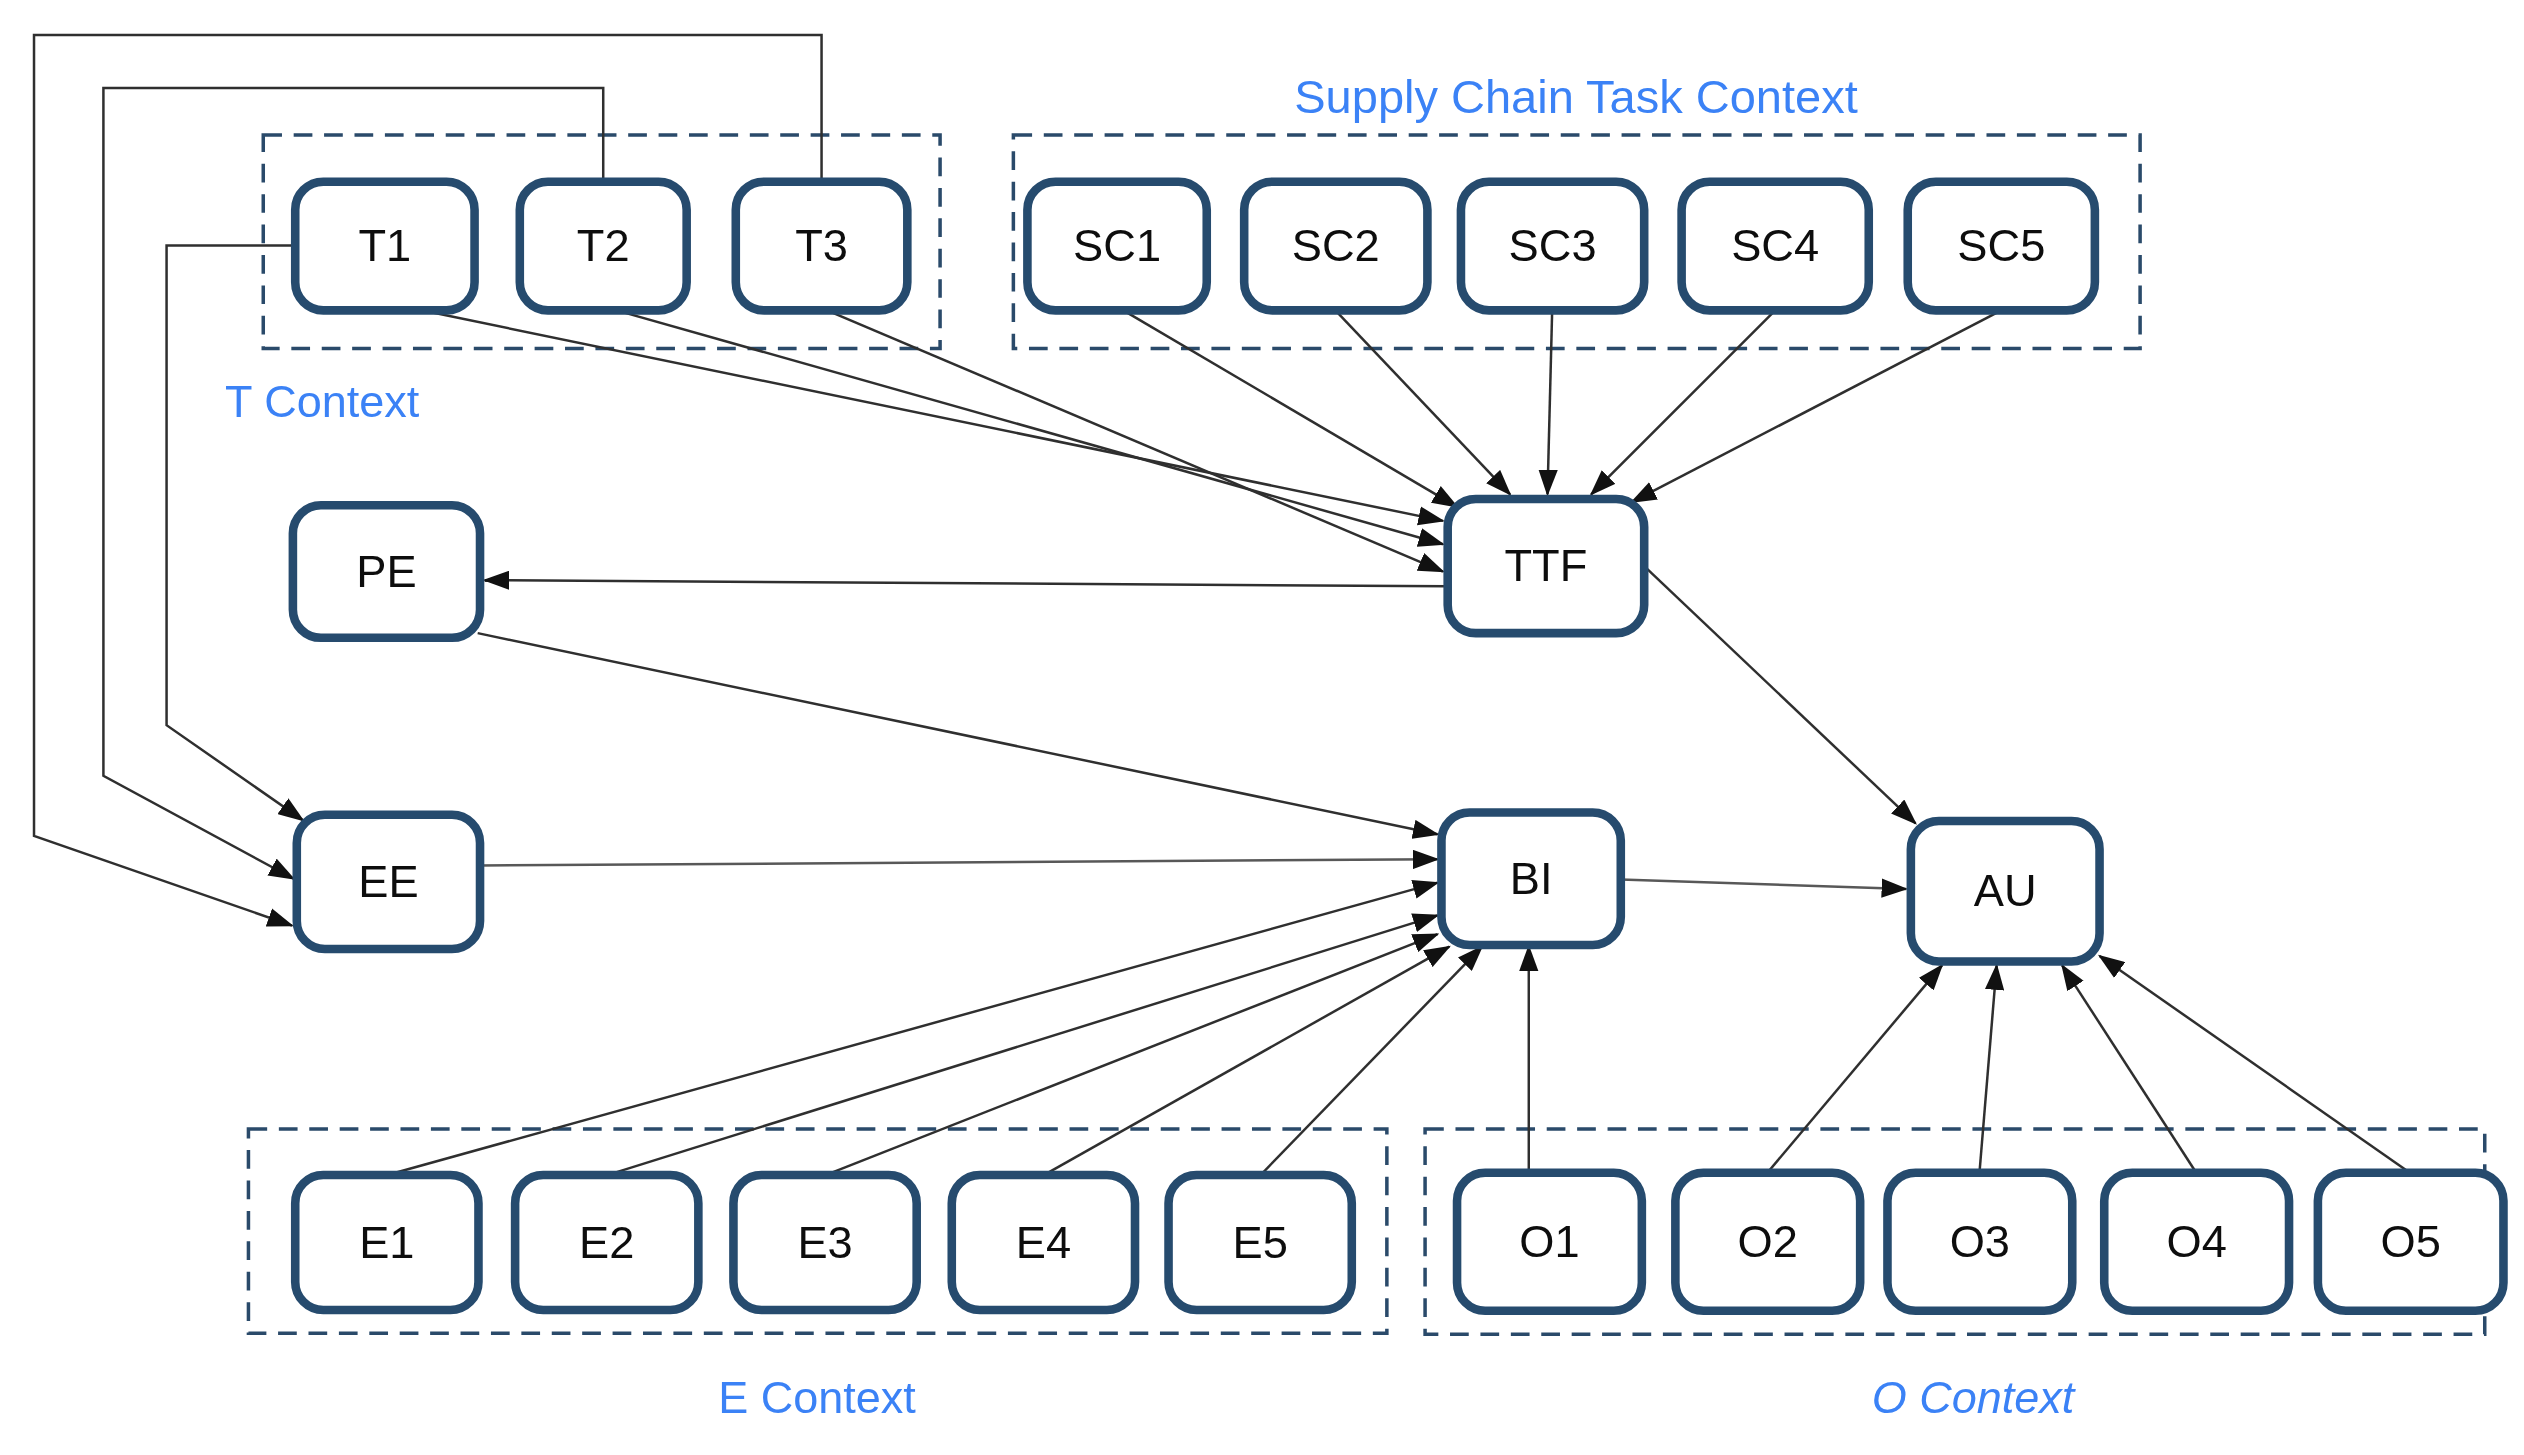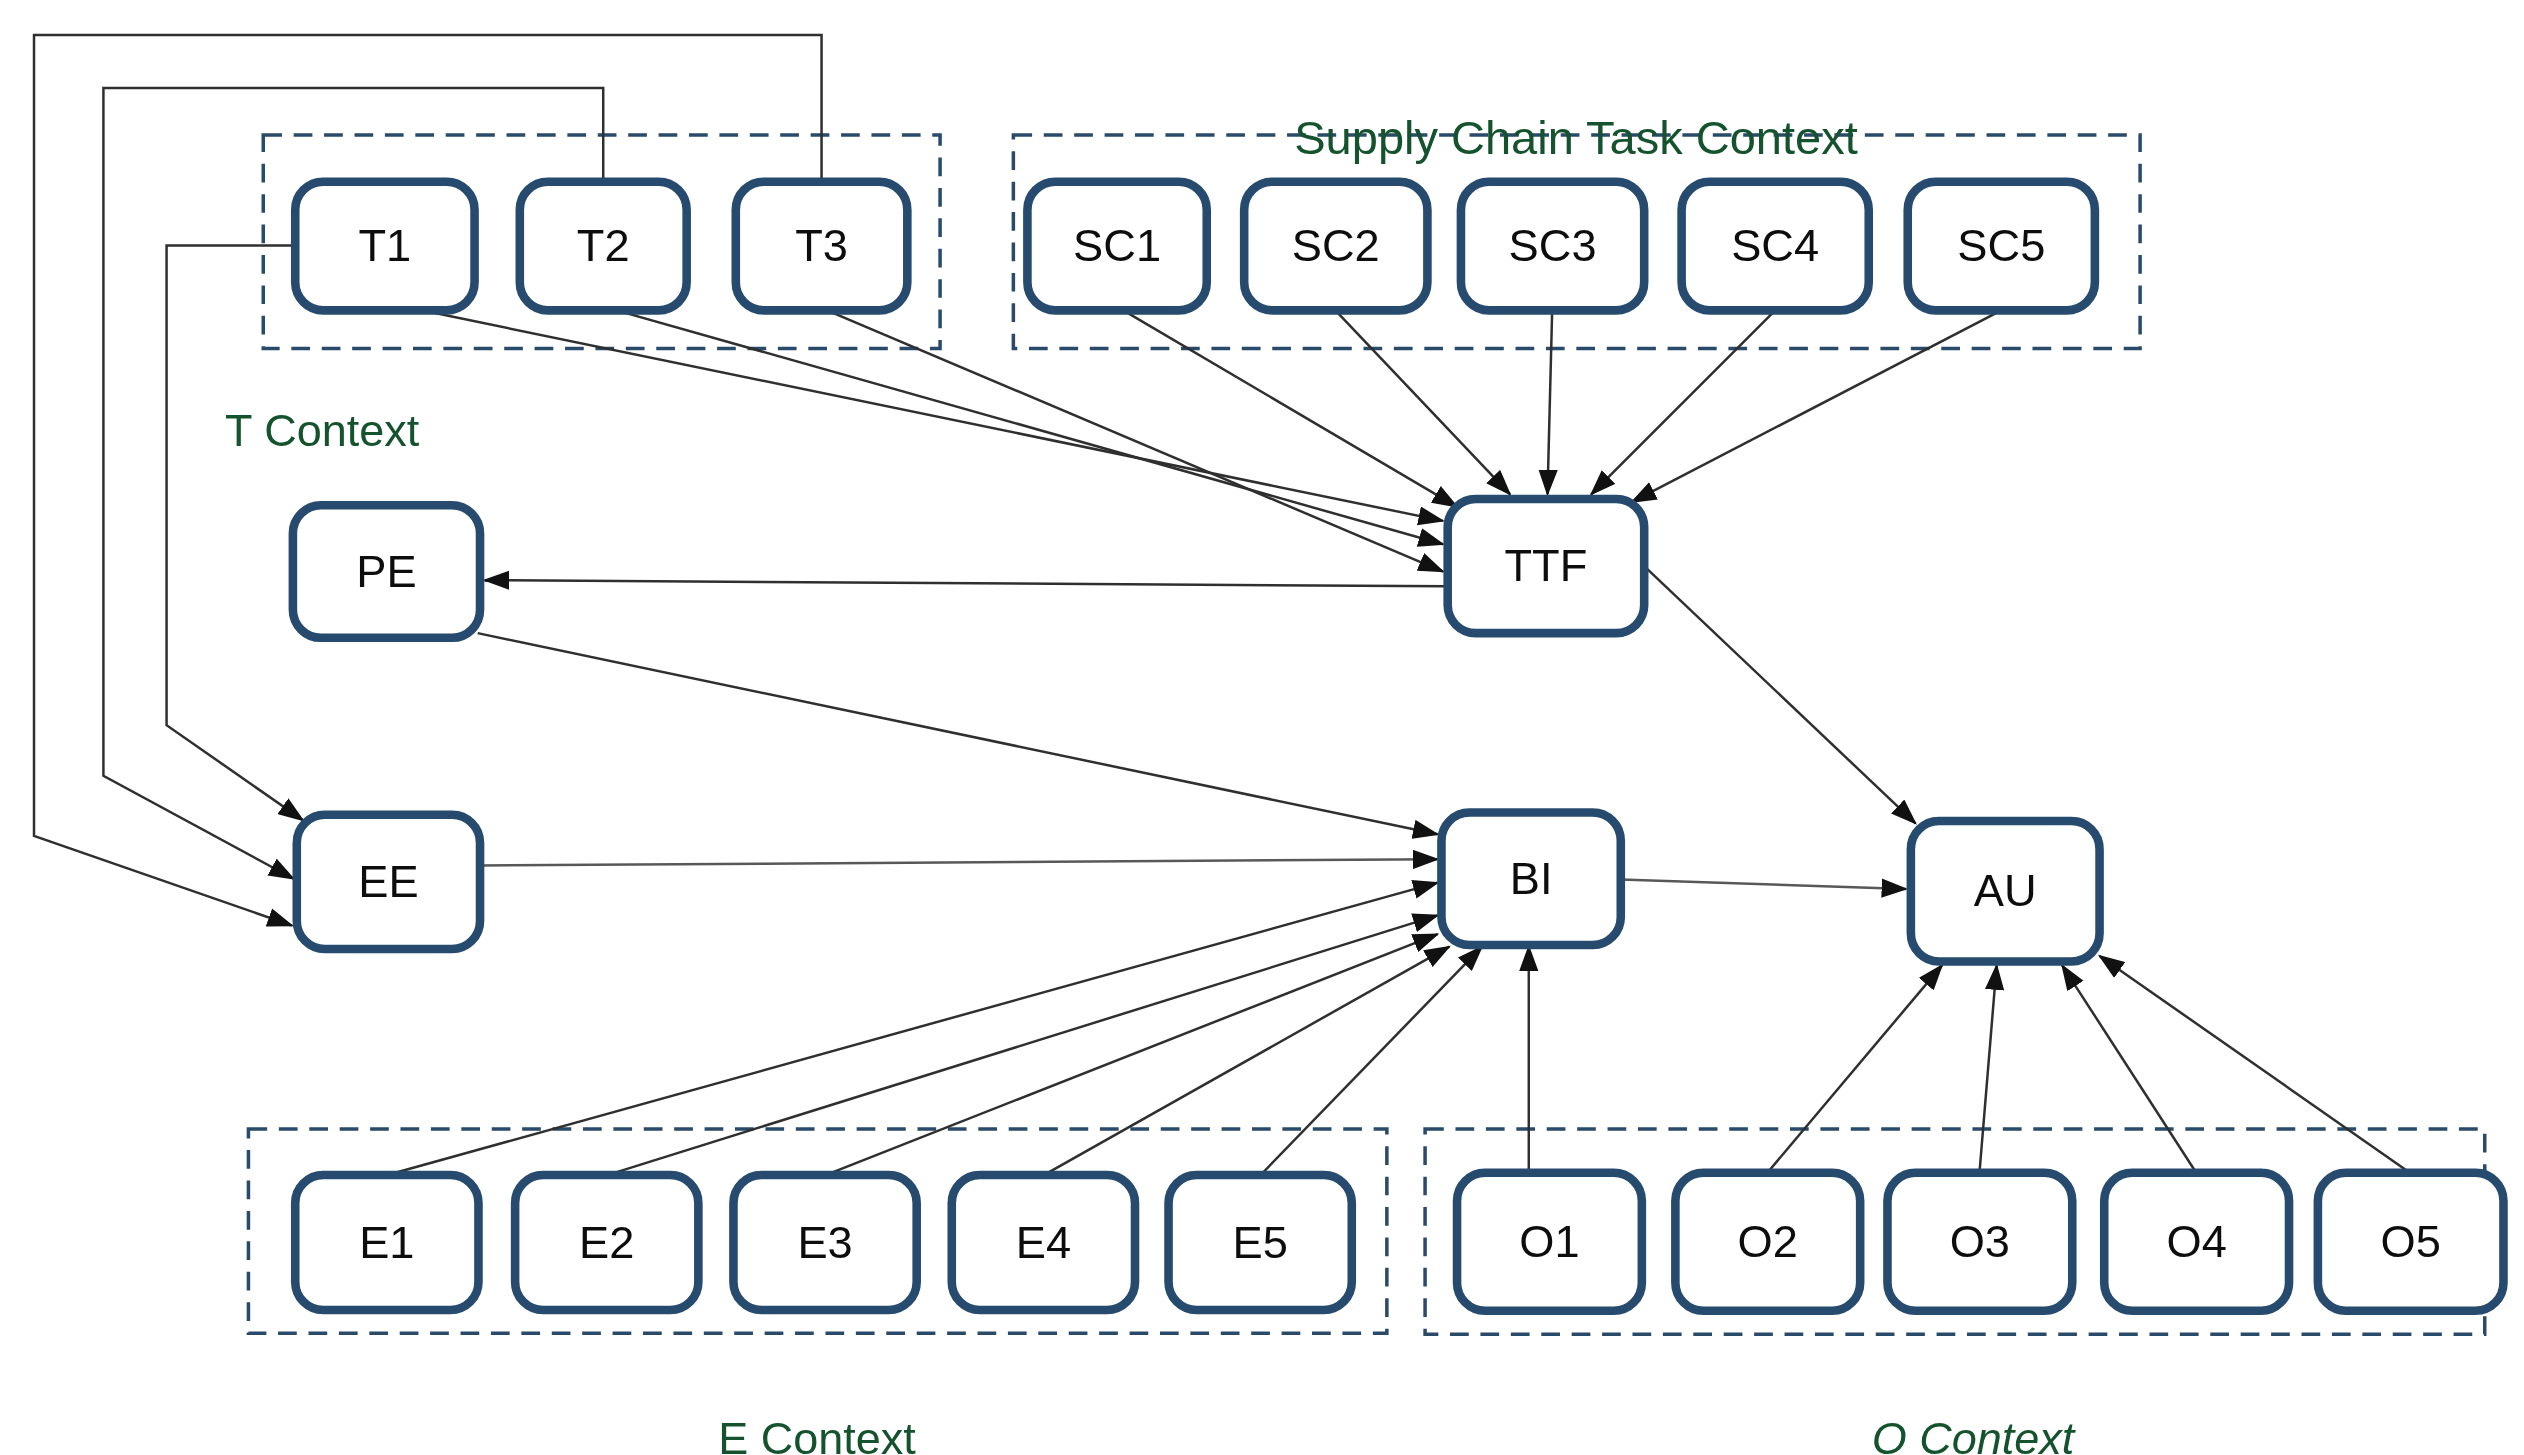--- a/index.html
+++ b/index.html
@@ -3,26 +3,25 @@
 <meta charset="utf-8">
 <style>
   html,body{margin:0;padding:0;background:#ffffff;}
   body{width:2525px;height:1455px;font-family:"Liberation Sans",sans-serif;}
   #canvas{position:relative;width:2525px;height:1455px;background:#ffffff;overflow:hidden;}
   #diagram-svg{position:absolute;left:0;top:0;width:2525px;height:1455px;}
   .group-label{
     position:absolute;
     font-size:45px;
     line-height:55px;
-    color:#14532d;
+    color:#3b82f6;
     white-space:nowrap;
-    margin-top:41px;
   }
   .group-label.centered{transform:translateX(-50%);}
-  #label-t  {left:225px;  top:362px;text-align:center;}
+  #label-t  {left:225px;  top:374px;text-align:center;}
   #label-sc {left:1576px; top:69px;  font-size:47px;}
   #label-e  {left:817px; top:1370px;}
   #label-o  {left:1973px; top:1370px;font-style:italic;}
 </style>
 </head>
 <body>
 
 <div id="canvas">
   <svg id="diagram-svg" viewBox="0 0 3237 1866" xmlns="http://www.w3.org/2000/svg">
       <defs>

